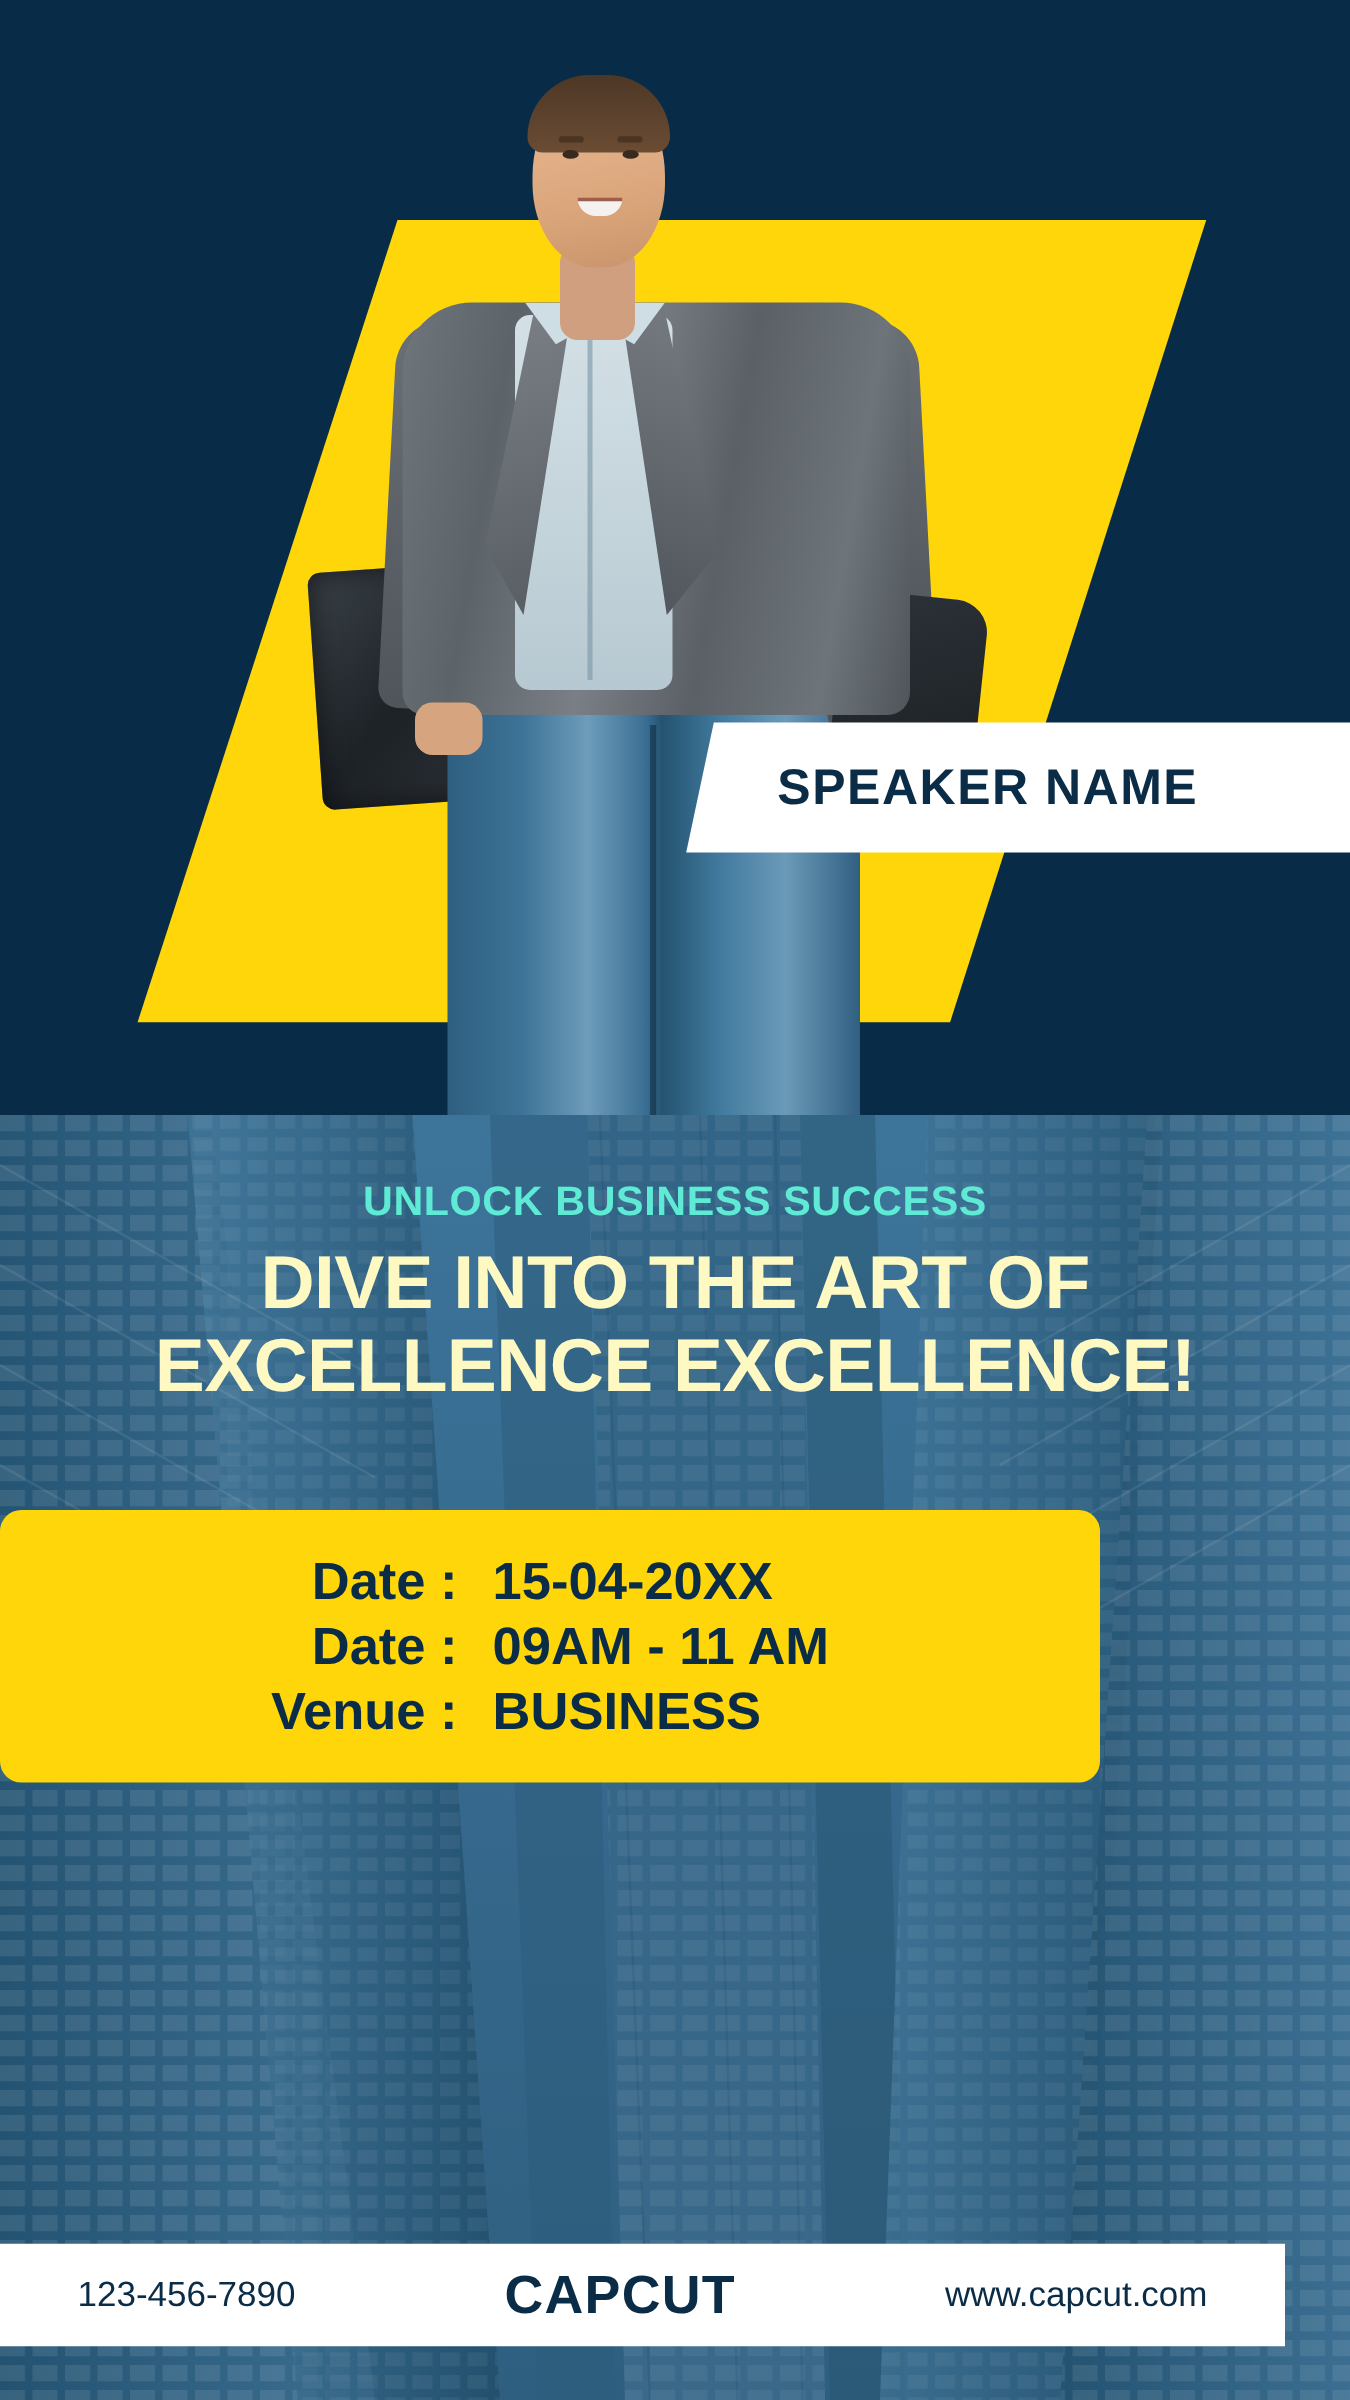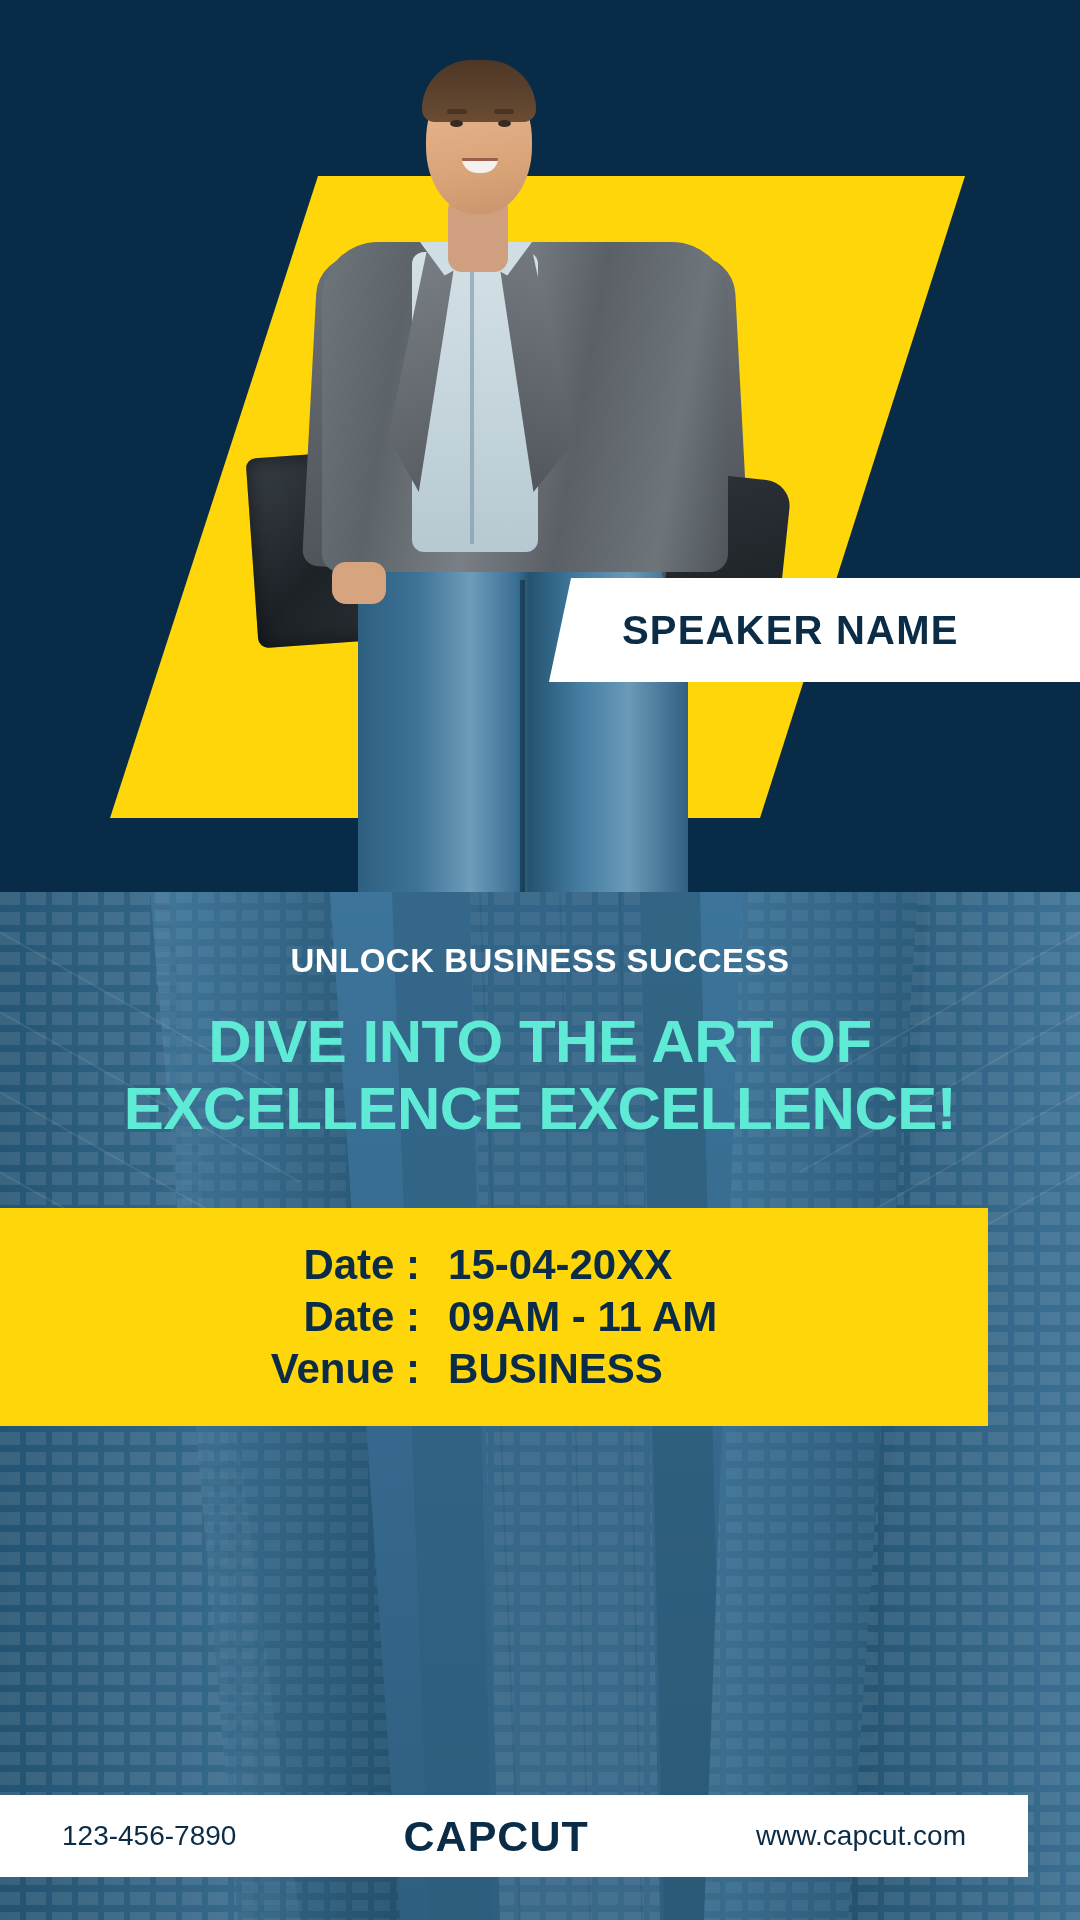--- a/index.html
+++ b/index.html
@@ -149,34 +149,34 @@
     position:absolute;left:0;top:892px;width:1080px;height:1028px;
     background:#376d91;overflow:hidden;
   }
   .blue .bg-city{position:absolute;inset:0;}
   .blue .bg-city svg{display:block;width:1080px;height:1028px;}
 
   .headline-wrap{
     position:absolute;left:0;top:50px;width:1080px;text-align:center;
   }
   .eyebrow{
-    color:#ffffff;font-weight:700;font-size:33px;letter-spacing:.5px;
+    color:#5eead4;font-weight:700;font-size:33px;letter-spacing:.5px;
     font-stretch:condensed;
   }
   .headline{
-    margin-top:28px;
-    color:#5eead4;font-weight:700;font-size:60px;line-height:1.12;
+    margin-top:12px;
+    color:#fef9c3;font-weight:700;font-size:60px;line-height:1.12;
     letter-spacing:-.5px;
   }
 
   
   .yellow-band{
-    position:absolute;left:0;top:1208px;width:988px;height:218px;
+    position:absolute;left:0;top:1208px;width:880px;height:218px;
     background:#ffd60a;
-    display:flex;align-items:center;justify-content:center;
+    display:flex;align-items:center;justify-content:center;border-radius:17px;
   }
   .details{
     display:grid;grid-template-columns:auto auto;
     column-gap:28px;row-gap:4px;
     color:#0b2c46;font-size:42px;font-weight:700;
   }
   .details .lbl{text-align:right;white-space:nowrap;}
   .details .val{text-align:left;white-space:nowrap;}
 
   

